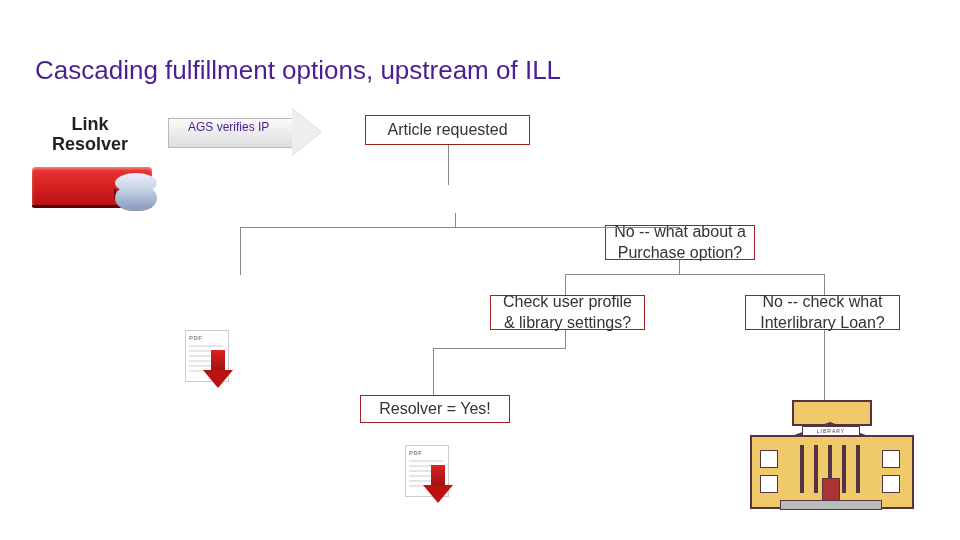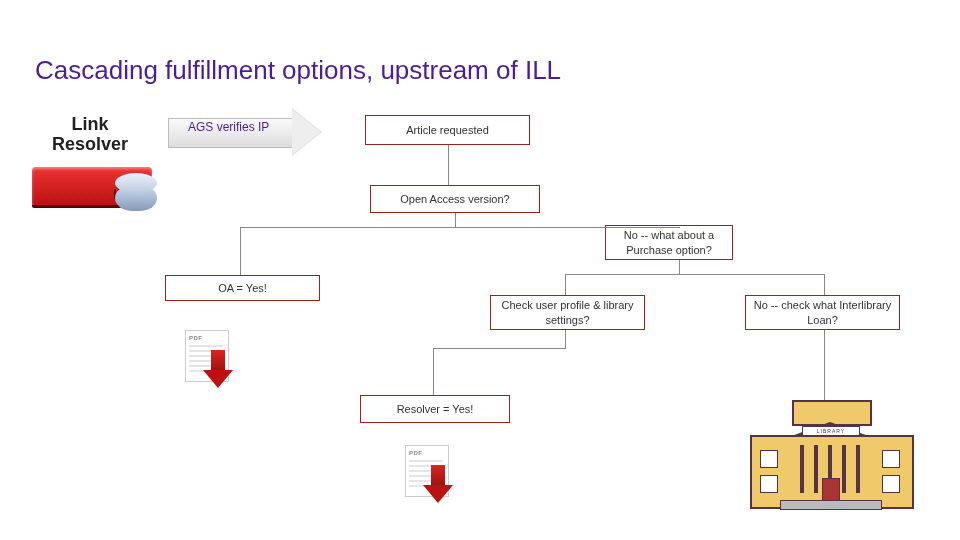--- a/index.html
+++ b/index.html
@@ -1,18 +1,18 @@
 <!DOCTYPE html>
 <html><head>
 <meta charset="utf-8">
 <style>
   html,body{margin:0;padding:0;width:960px;height:540px;background:#fff;font-family:Arial,Helvetica,sans-serif;overflow:hidden}
   .stage{position:relative;width:960px;height:540px}
   .title{position:absolute;left:35px;top:55px;font-size:26px;color:#4c1d95}
-  .box{position:absolute;border:1.5px solid #a02020;background:#fff;font-size:11px;color:#333;display:flex;align-items:center;justify-content:center;text-align:center;padding:4px 6px;box-sizing:border-box;line-height:1.3}
+  .box{position:absolute;border:1.5px solid #a02020;background:#fff;font-size:16px;color:#333;display:flex;align-items:center;justify-content:center;text-align:center;padding:4px 6px;box-sizing:border-box;line-height:1.3}
   .wire{position:absolute;background:#888}
   
   .device{position:absolute;left:32px;top:167px;width:120px;height:38px;background:linear-gradient(#e33,#b11);border-radius:4px 4px 2px 2px;box-shadow:0 3px 0 #550000, inset 0 2px 3px rgba(255,255,255,.4)}
   .device:before{content:"";position:absolute;right:18px;top:8px;width:8px;height:8px;background:#5f5;border-radius:50%;box-shadow:0 0 3px #5f5}
   .device .vents{position:absolute;right:8px;bottom:6px;width:30px;height:10px;background:repeating-linear-gradient(90deg,#611 0 2px,transparent 2px 4px)}
   .disk{position:absolute;left:115px;top:185px;width:42px;height:26px;background:linear-gradient(#cde,#89b);border-radius:50%/60%}
   .disk:before{content:"";position:absolute;left:0;top:-12px;width:42px;height:20px;background:linear-gradient(#eef,#bcd);border-radius:50%}
   .lr-label{position:absolute;left:45px;top:115px;font-size:18px;color:#222;font-weight:700;text-align:center;width:90px;line-height:1.1}
   
   .big-arrow{position:absolute;left:168px;top:108px;width:165px;height:48px}
@@ -51,23 +51,21 @@
   <div class="disk"></div>
 
   <div class="big-arrow">
     <div class="shaft"></div>
       <div class="head"></div>
       <div class="head2"></div>
   </div>
   <div class="ags">AGS verifies IP</div>
 
   <div class="box" style="left:365px;top:115px;width:165px;height:30px">Article requested</div>
-  <div class="box" style="left:370px;top:185px;width:170px;height:28px">Open Access version?</div>
-  <div class="box" style="left:605px;top:225px;width:128px;height:35px">No -- what about a Purchase option?</div>
-  <div class="box" style="left:165px;top:275px;width:155px;height:26px">OA = Yes!</div>
+  <div class="box" style="left:605px;top:225px;width:150px;height:35px">No -- what about a Purchase option?</div>
   <div class="box" style="left:490px;top:295px;width:155px;height:35px">Check user profile &amp; library settings?</div>
   <div class="box" style="left:745px;top:295px;width:155px;height:35px">No -- check what Interlibrary Loan?</div>
   <div class="box" style="left:360px;top:395px;width:150px;height:28px">Resolver = Yes!</div>
 
   <div class="wire" style="left:448px;top:145px;width:1px;height:40px"></div>
   <div class="wire" style="left:455px;top:213px;width:1px;height:14px"></div>
   <div class="wire" style="left:240px;top:227px;width:440px;height:1px"></div>
   <div class="wire" style="left:240px;top:227px;width:1px;height:48px"></div>
   <div class="wire" style="left:679px;top:260px;width:1px;height:14px"></div>
   <div class="wire" style="left:565px;top:274px;width:260px;height:1px"></div>

